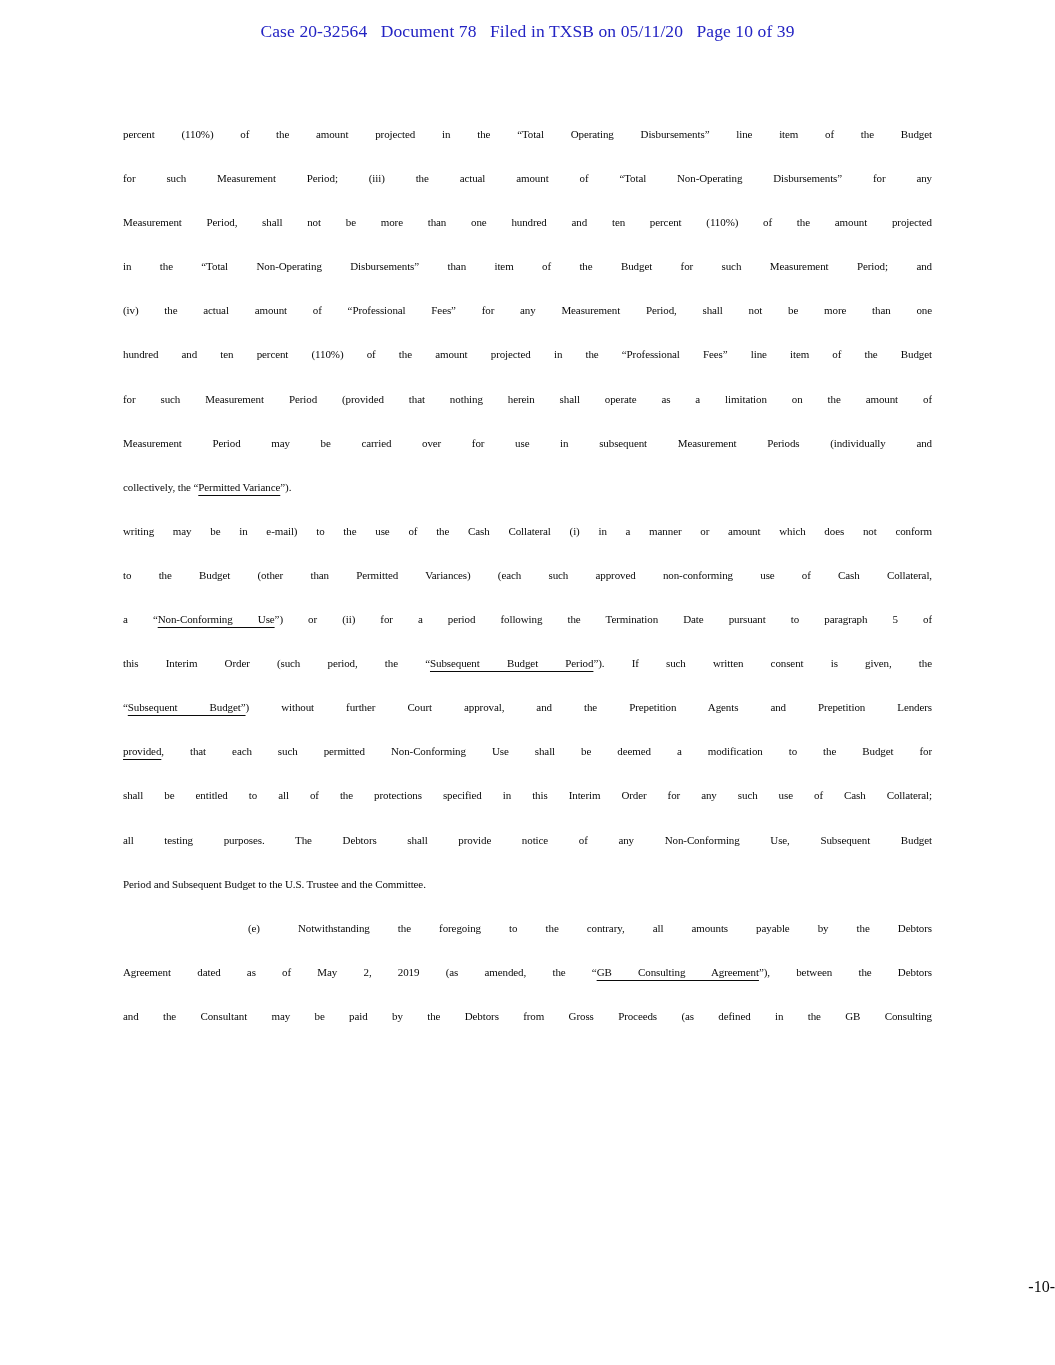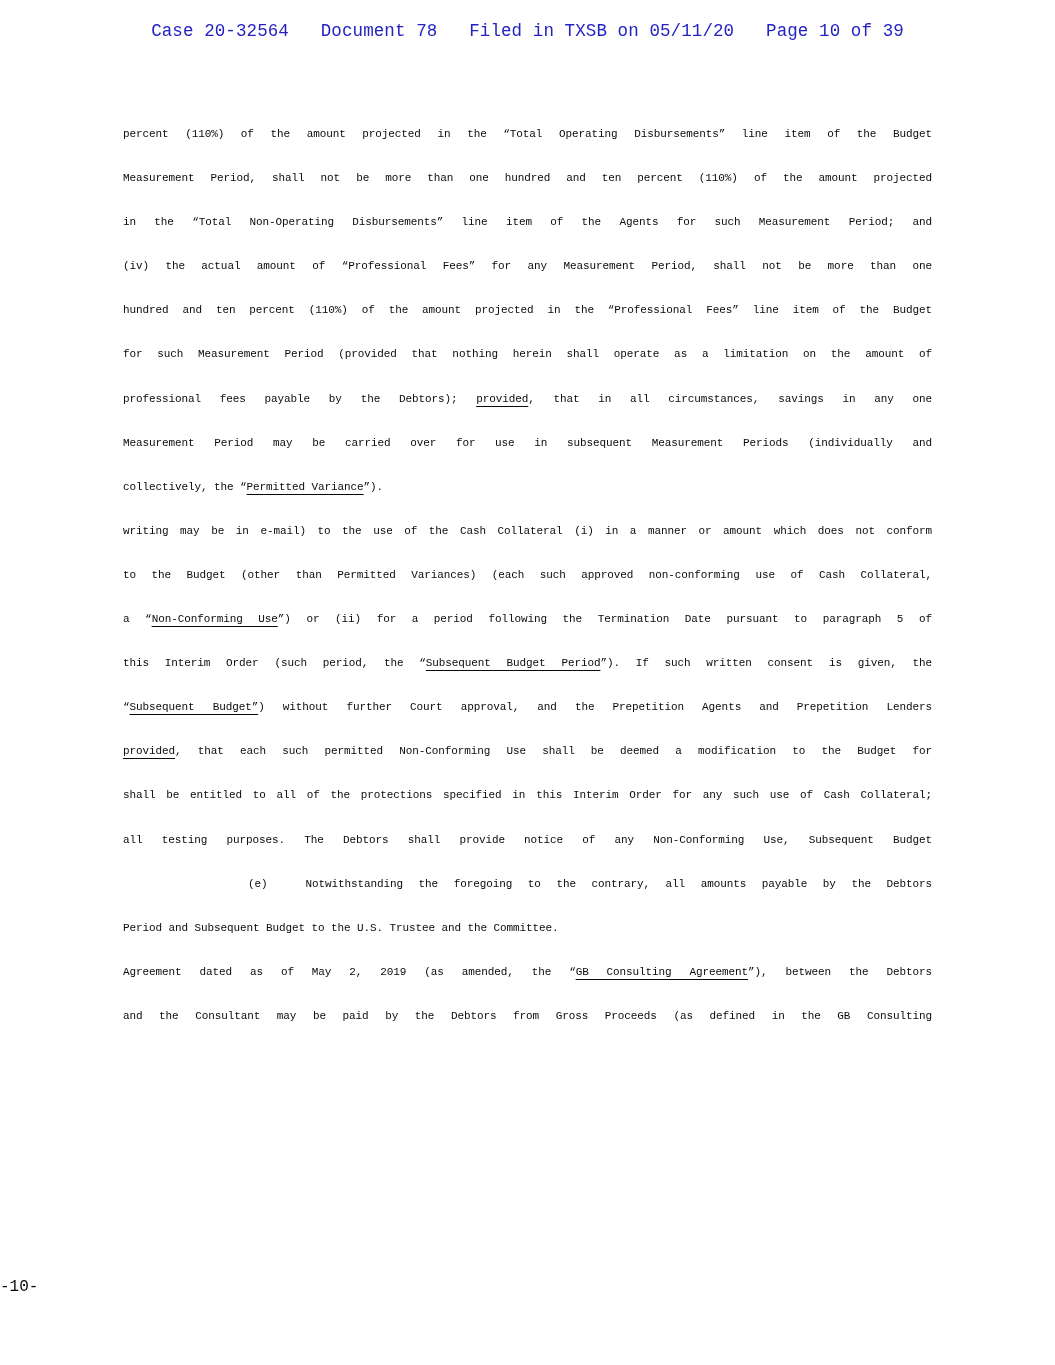--- a/index.html
+++ b/index.html
@@ -6,21 +6,21 @@
     margin: 0;
     padding: 0;
     background: #ffffff;
   }
   .page {
     position: relative;
     width: 1055px;
     height: 1365px;
     background: #ffffff;
     overflow: hidden;
-    font-family: Liberation Mono, monospace;
+    font-family: Liberation Serif, serif;
     color: #0a0a0a;
   }
   .case-header {
     position: absolute;
     top: 21px;
     left: 0;
     width: 100%;
     text-align: center;
     font-size: 17.5px;
     letter-spacing: 0.1px;
@@ -56,48 +56,48 @@
   }
   .u {
     text-decoration: underline;
     text-underline-offset: 4px;
   }
   .page-footer {
     position: absolute;
     top: 1278px;
     left: 0;
     width: 100%;
-    text-align: left;
+    text-align: right;
     font-size: 16px;
   }
 </style>
 </head>
 <body>
 
 <div class="page">
   <div class="case-header" style="color: rgb(35, 35, 195);">Case 20-32564   Document 78   Filed in TXSB on 05/11/20   Page 10 of 39</div>
 
   <div class="doc-body" id="doc-body">
       <div class="line just"><span>percent (110%) of the amount projected in the “Total Operating Disbursements” line item of the Budget</span></div>
+      <div class="line just"><span>for such Measurement Period; (iii) the actual amount of “Total Non-Operating Disbursements” for any</span></div>
       <div class="line just"><span>Measurement Period, shall not be more than one hundred and ten percent (110%) of the amount projected</span></div>
-      <div class="line just"><span>in the “Total Non-Operating Disbursements” line item of the Agents for such Measurement Period; and</span></div>
+      <div class="line just"><span>in the “Total Non-Operating Disbursements” than item of the Budget for such Measurement Period; and</span></div>
       <div class="line just"><span>(iv) the actual amount of “Professional Fees” for any Measurement Period, shall not be more than one</span></div>
       <div class="line just"><span>hundred and ten percent (110%) of the amount projected in the “Professional Fees” line item of the Budget</span></div>
       <div class="line just"><span>for such Measurement Period (provided that nothing herein shall operate as a limitation on the amount of</span></div>
-      <div class="line just"><span>professional fees payable by the Debtors); </span><span class="u">provided</span><span>, that in all circumstances, savings in any one</span></div>
       <div class="line just"><span>Measurement Period may be carried over for use in subsequent Measurement Periods (individually and</span></div>
       <div class="line"><span>collectively, the “</span><span class="u">Permitted Variance</span><span>”).</span></div>
       <div class="line just"><span>writing may be in e-mail) to the use of the Cash Collateral (i) in a manner or amount which does not conform</span></div>
       <div class="line just"><span>to the Budget (other than Permitted Variances) (each such approved non-conforming use of Cash Collateral,</span></div>
       <div class="line just"><span>a “</span><span class="u">Non-Conforming Use</span><span>”) or (ii) for a period following the Termination Date pursuant to paragraph 5 of</span></div>
       <div class="line just"><span>this Interim Order (such period, the “</span><span class="u">Subsequent Budget Period</span><span>”). If such written consent is given, the</span></div>
       <div class="line just"><span>“</span><span class="u">Subsequent Budget”</span><span>) without further Court approval, and the Prepetition Agents and Prepetition Lenders</span></div>
       <div class="line just"><span class="u">provided</span><span>, that each such permitted Non-Conforming Use shall be deemed a modification to the Budget for</span></div>
       <div class="line just"><span>shall be entitled to all of the protections specified in this Interim Order for any such use of Cash Collateral;</span></div>
       <div class="line just"><span>all testing purposes. The Debtors shall provide notice of any Non-Conforming Use, Subsequent Budget</span></div>
+      <div class="line"><span>Period and Subsequent Budget to the U.S. Trustee and the Committee.</span></div>
       <div class="line just"><span class="indent"></span><span>(e)</span><span class="tab"></span><span>Notwithstanding the foregoing to the contrary, all amounts payable by the Debtors</span></div>
-      <div class="line"><span>Period and Subsequent Budget to the U.S. Trustee and the Committee.</span></div>
       <div class="line just"><span>Agreement dated as of May 2, 2019 (as amended, the “</span><span class="u">GB Consulting Agreement</span><span>”), between the Debtors</span></div>
       <div class="line just"><span>and the Consultant may be paid by the Debtors from Gross Proceeds (as defined in the GB Consulting</span></div>
     </div>
 
   <div class="page-footer">-10-</div>
 </div>
 
 </body></html>

